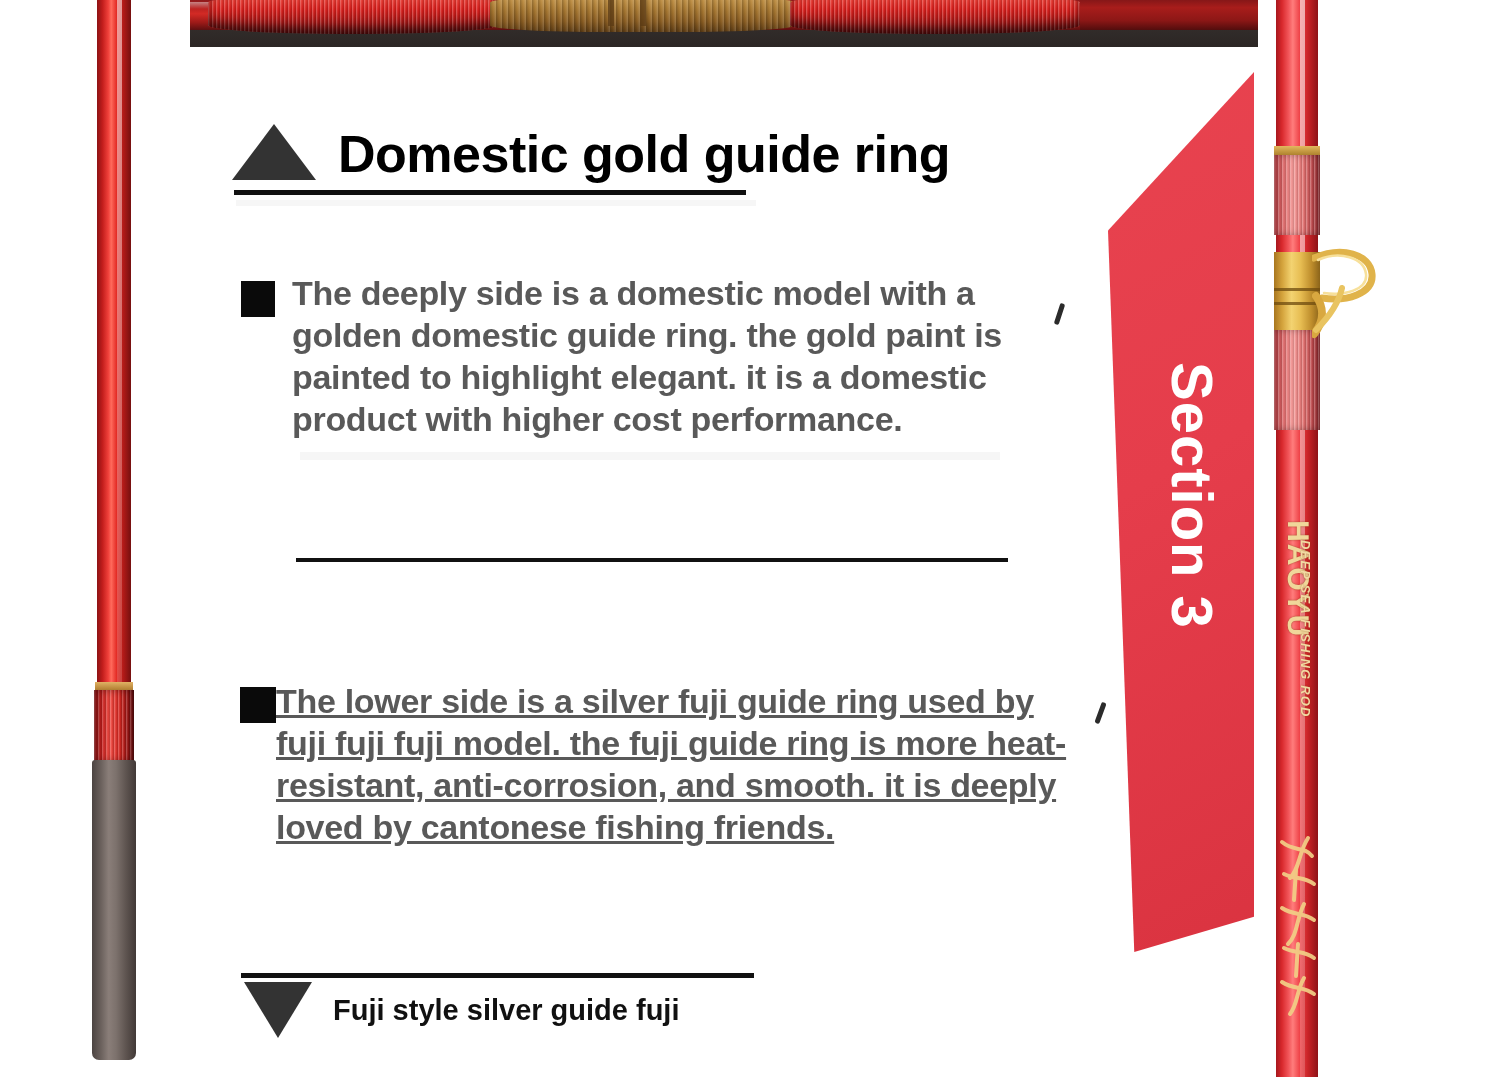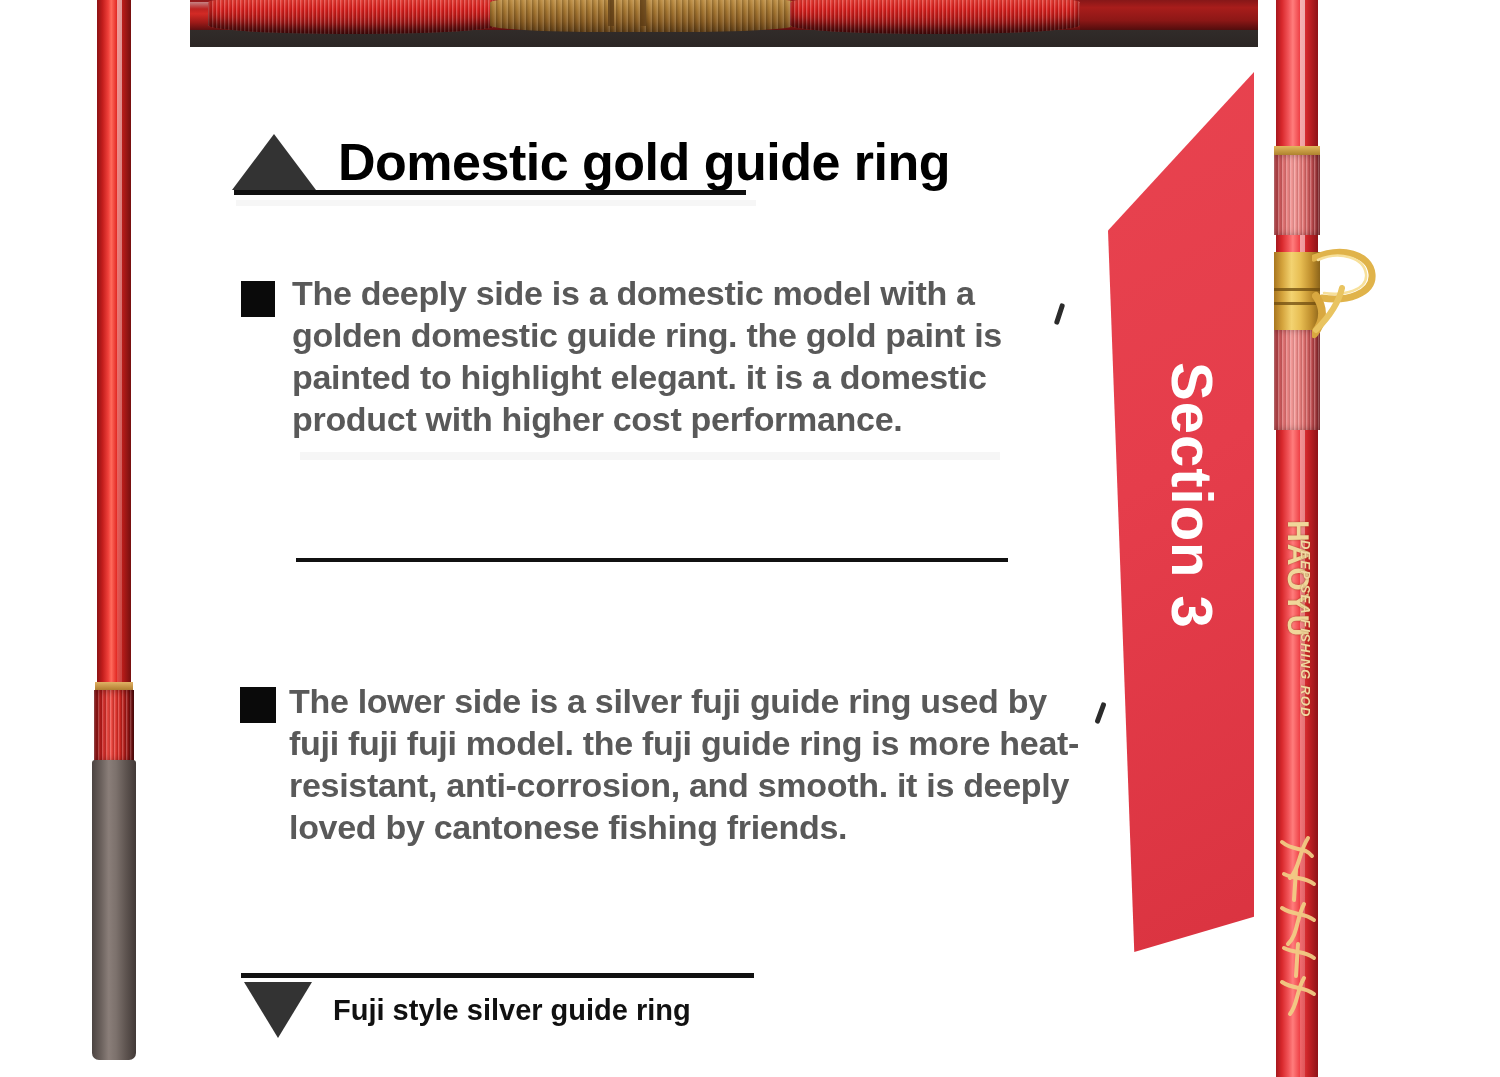--- a/index.html
+++ b/index.html
@@ -218,23 +218,23 @@
     letter-spacing: 1px;
     line-height: 1;
   }
 
   
   .content { position: absolute; left: 0; top: 0; width: 1110px; height: 1077px; }
 
   .title-row {
     position: absolute;
     left: 232px;
-    top: 132px;
+    top: 124px;
     display: flex;
-    align-items: center;
+    align-items: flex-start;
   }
   .tri-up {
     width: 0; height: 0;
     border-left: 42px solid transparent;
     border-right: 42px solid transparent;
     border-bottom: 56px solid #333333;
     margin-right: 22px;
   }
   .tri-down {
     width: 0; height: 0;
@@ -259,21 +259,21 @@
 
   .para {
     position: absolute;
     font-size: 34px;
     font-weight: bold;
     color: #595959;
     line-height: 42px;
     letter-spacing: -0.3px;
   }
   .para-1 { left: 292px; top: 272px; width: 760px; }
-  .para-2 { left: 289px; top: 680px; width: 800px; }
+  .para-2 { left: 276px; top: 680px; width: 800px; text-decoration: underline; }
   .bullet {
     position: absolute;
     background: #0a0a0a;
   }
   .bullet-1 { left: 241px; top: 281px; width: 34px; height: 36px; }
   .bullet-2 { left: 240px; top: 687px; width: 36px; height: 36px; }
 
   .caption-row {
     position: absolute;
     left: 244px;
@@ -392,20 +392,20 @@
     <div class="para para-1">The deeply side is a domestic model with a golden domestic guide ring. the gold paint is painted to highlight elegant. it is a domestic product with higher cost performance.</div>
 
     <div class="rule rule-mid"></div>
 
     <div class="bullet bullet-2"></div>
     <div class="para para-2">The lower side is a silver fuji guide ring used by fuji fuji fuji model. the fuji guide ring is more heat-resistant, anti-corrosion, and smooth. it is deeply loved by cantonese fishing friends.</div>
 
     <div class="rule rule-bot"></div>
     <div class="caption-row">
       <div class="tri-down"></div>
-      <div class="caption-text">Fuji style silver guide ring</div>
+      <div class="caption-text">Fuji style silver guide fuji</div>
     </div>
 
     <div class="tick tick-1"></div>
     <div class="tick tick-2"></div>
   </div>
 
 </div>
 
 </body></html>

